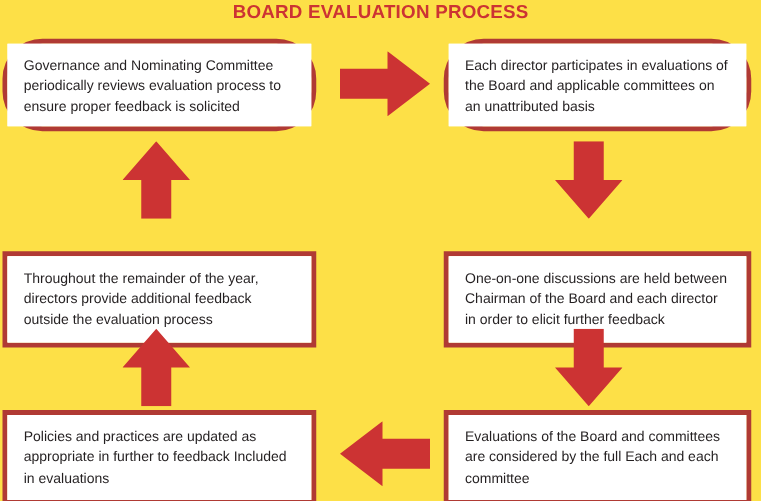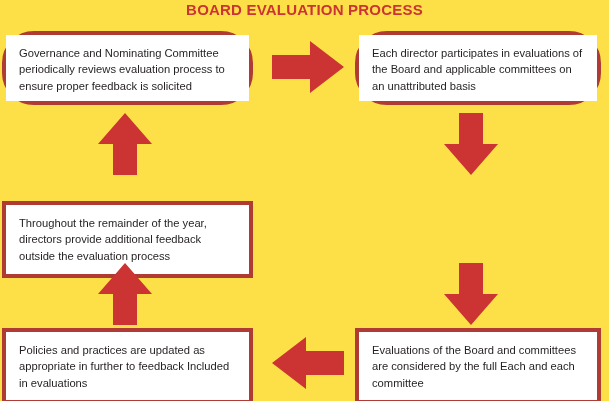--- a/index.html
+++ b/index.html
@@ -76,20 +76,23 @@
   </div>
 
   <div class="pbox col-right row-1">
     <div class="pbox-inner">Each director participates in evaluations of the Board and applicable committees on an unattributed basis</div>
   </div>
 
   <div class="pbox col-left row-2">
     <div class="pbox-inner">Throughout the remainder of the year, directors provide additional feedback outside the evaluation process</div>
   </div>
 
+  <div class="pbox col-right row-2">
+    <div class="pbox-inner">One-on-one discussions are held between Chairman of the Board and each director in order to elicit further feedback</div>
+  </div>
 
   <div class="pbox col-left row-3">
     <div class="pbox-inner">Policies and practices are updated as appropriate in further to feedback Included in evaluations</div>
   </div>
 
   <div class="pbox col-right row-3">
     <div class="pbox-inner">Evaluations of the Board and committees are considered by the full Each and each committee</div>
   </div>
 
   <div class="arrow" style="left:272px; top:41px;">

